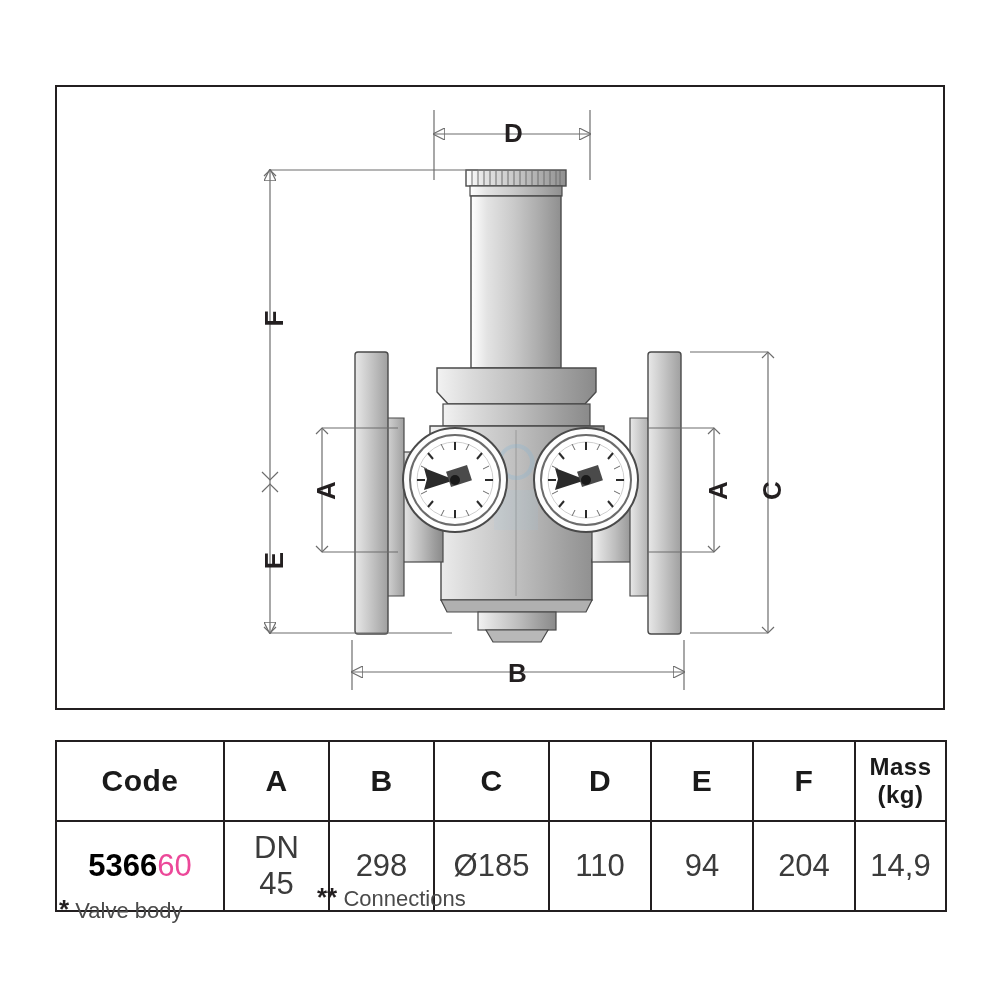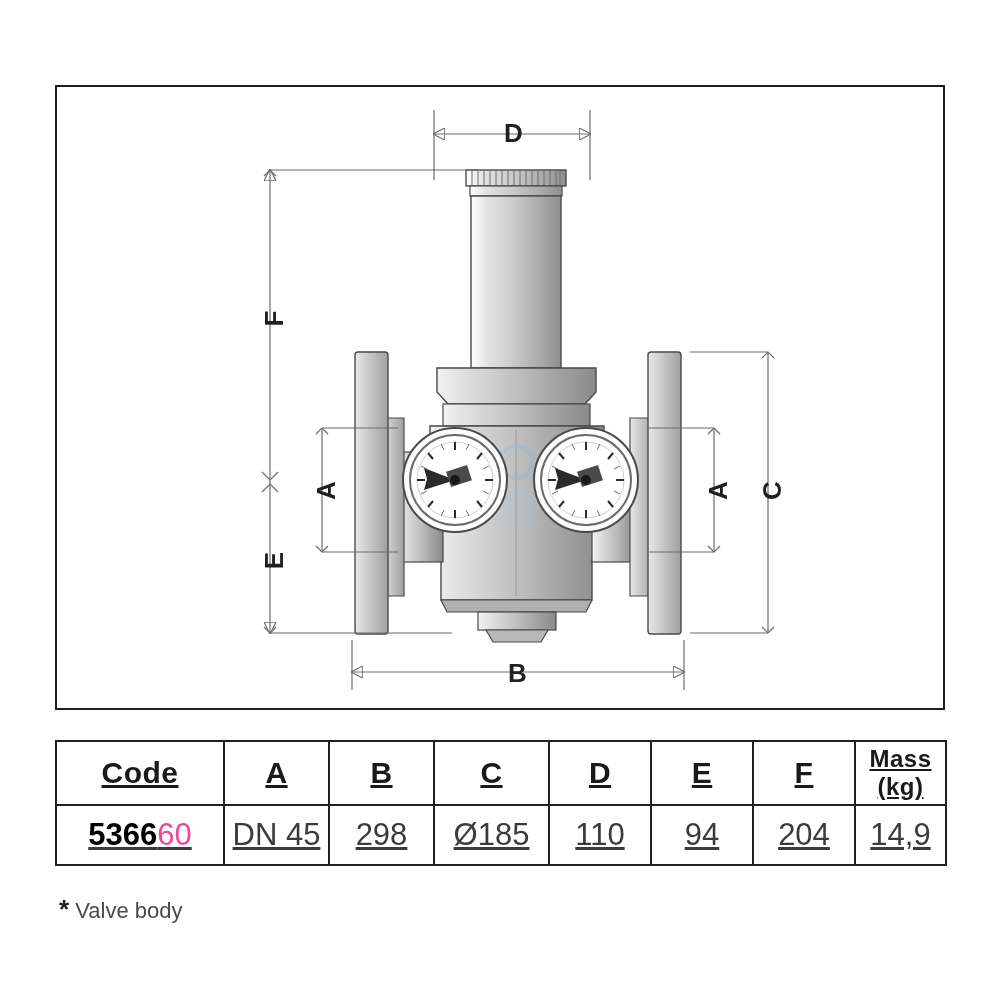--- a/index.html
+++ b/index.html
@@ -40,23 +40,22 @@
     position: absolute;
     left: 55px; top: 740px;
     width: 890px;
     border-collapse: collapse;
     table-layout: fixed;
   }
   .spec-table td, .spec-table th {
     border: 2px solid #231f20;
     text-align: center;
     vertical-align: middle;
-    padding: 0;
+    padding: 8px;
     font-weight: normal;
-    text-decoration: underline;
   }
   .spec-table thead th {
     height: 62px;
     font-size: 30px;
     font-weight: bold;
     letter-spacing: .5px;
   }
   .spec-table thead th.mass-head {
     font-size: 24px;
     line-height: 1.15;
@@ -352,15 +351,19 @@
         <td>14,9</td>
       </tr>
     </tbody>
   </table>
 
   <div class="footnotes">
     <div class="footnote fn-1">
       <span class="star">*</span>
       <span>Valve body</span>
     </div>
+    <div class="footnote fn-2">
+      <span class="star">**</span>
+      <span>Connections</span>
+    </div>
   </div>
 
 </div>
 
 </body></html>

